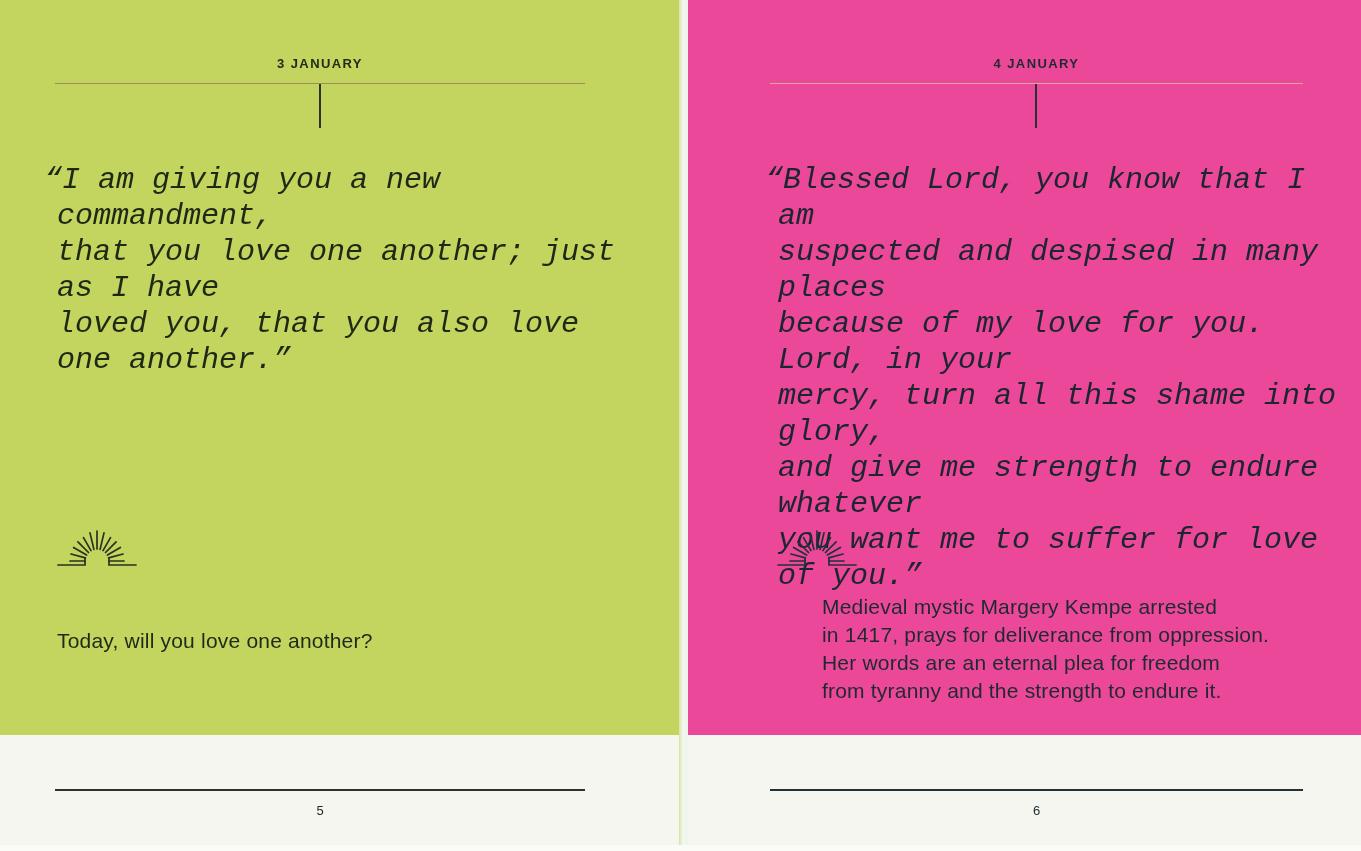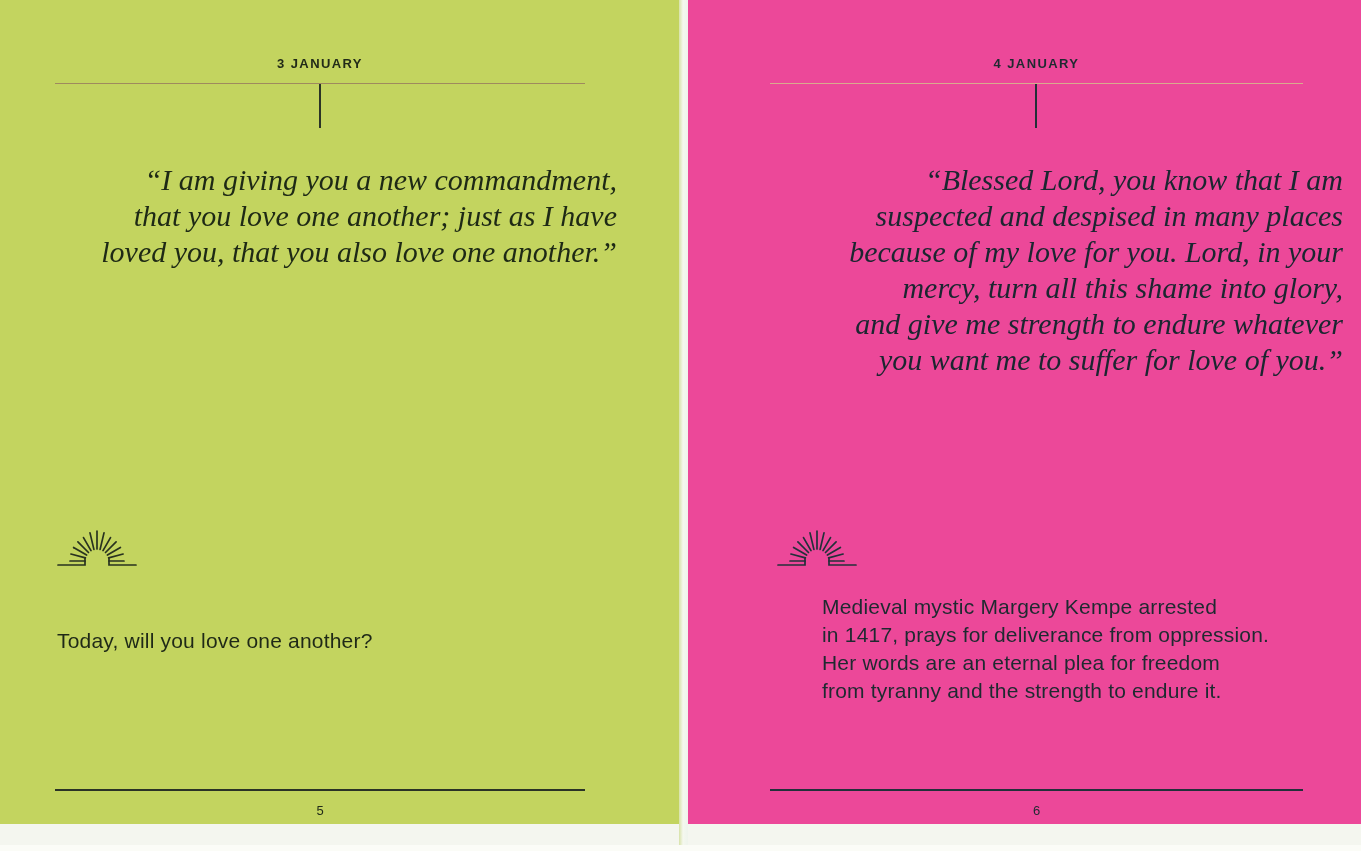--- a/index.html
+++ b/index.html
@@ -2,43 +2,43 @@
 <html><head>
 <meta charset="utf-8">
 <style>
   html,body{margin:0;padding:0;}
   body{
     width:1361px;height:851px;position:relative;overflow:hidden;
     font-family:"Liberation Sans", sans-serif;
     background:#f4f6ef;
   }
   .spread{position:absolute;inset:0;}
-  .page{position:absolute;top:0;height:824px;}
+  .page{position:absolute;top:0;height:735px;}
   .page-left{left:0;width:679px;background:#c3d45f;color:#222b18;}
   .page-right{left:688px;width:673px;background:#ec4899;color:#1e2a30;}
   .spine{position:absolute;left:679px;top:0;width:9px;height:851px;
     background:linear-gradient(90deg,#d7e2a8 0%,#f5f8ef 45%,#eef4ec 100%);}
   .bottom-edge{position:absolute;left:0;top:845px;width:1361px;height:6px;background:#fbfcf7;}
 
   .date-head{position:absolute;top:56px;font-size:13px;font-weight:700;
     letter-spacing:1.4px;text-align:center;}
   .page-left .date-head{left:55px;width:530px;}
   .page-right .date-head{left:82px;width:533px;}
 
   .top-rule{position:absolute;top:83px;height:1px;}
   .page-left .top-rule{left:55px;width:530px;background:#9f8a5e;}
   .page-right .top-rule{left:82px;width:533px;background:#d8ab8e;}
 
   .tick{position:absolute;top:84px;width:2px;height:44px;}
   .page-left .tick{left:319px;background:#2a3426;}
   .page-right .tick{left:347px;background:#233038;}
 
-  .quote{position:absolute;top:162px;font-family:Liberation Serif, serif;
+  .quote{position:absolute;top:162px;font-family:Liberation Mono, monospace;
     font-style:italic;font-size:30px;line-height:36px;white-space:pre-line;
-    padding-left:13px;text-indent:-13px;text-align:right;}
+    padding-left:13px;text-indent:-13px;}
   .page-left .quote{left:44px;width:560px;color:#1e2915;}
   .page-right .quote{left:77px;width:565px;color:#1b2630;}
 
   .attribution{position:absolute;left:57px;top:304px;width:540px;
     font-size:11.5px;letter-spacing:0.6px;color:#363f26;}
 
   .sun-icon{position:absolute;top:514px;width:84px;height:58px;}
   .page-left .sun-icon{left:55px;}
   .page-right .sun-icon{left:87px;}
   .page-left .sun-icon svg line,.page-left .sun-icon svg path{stroke:#28321f;}

